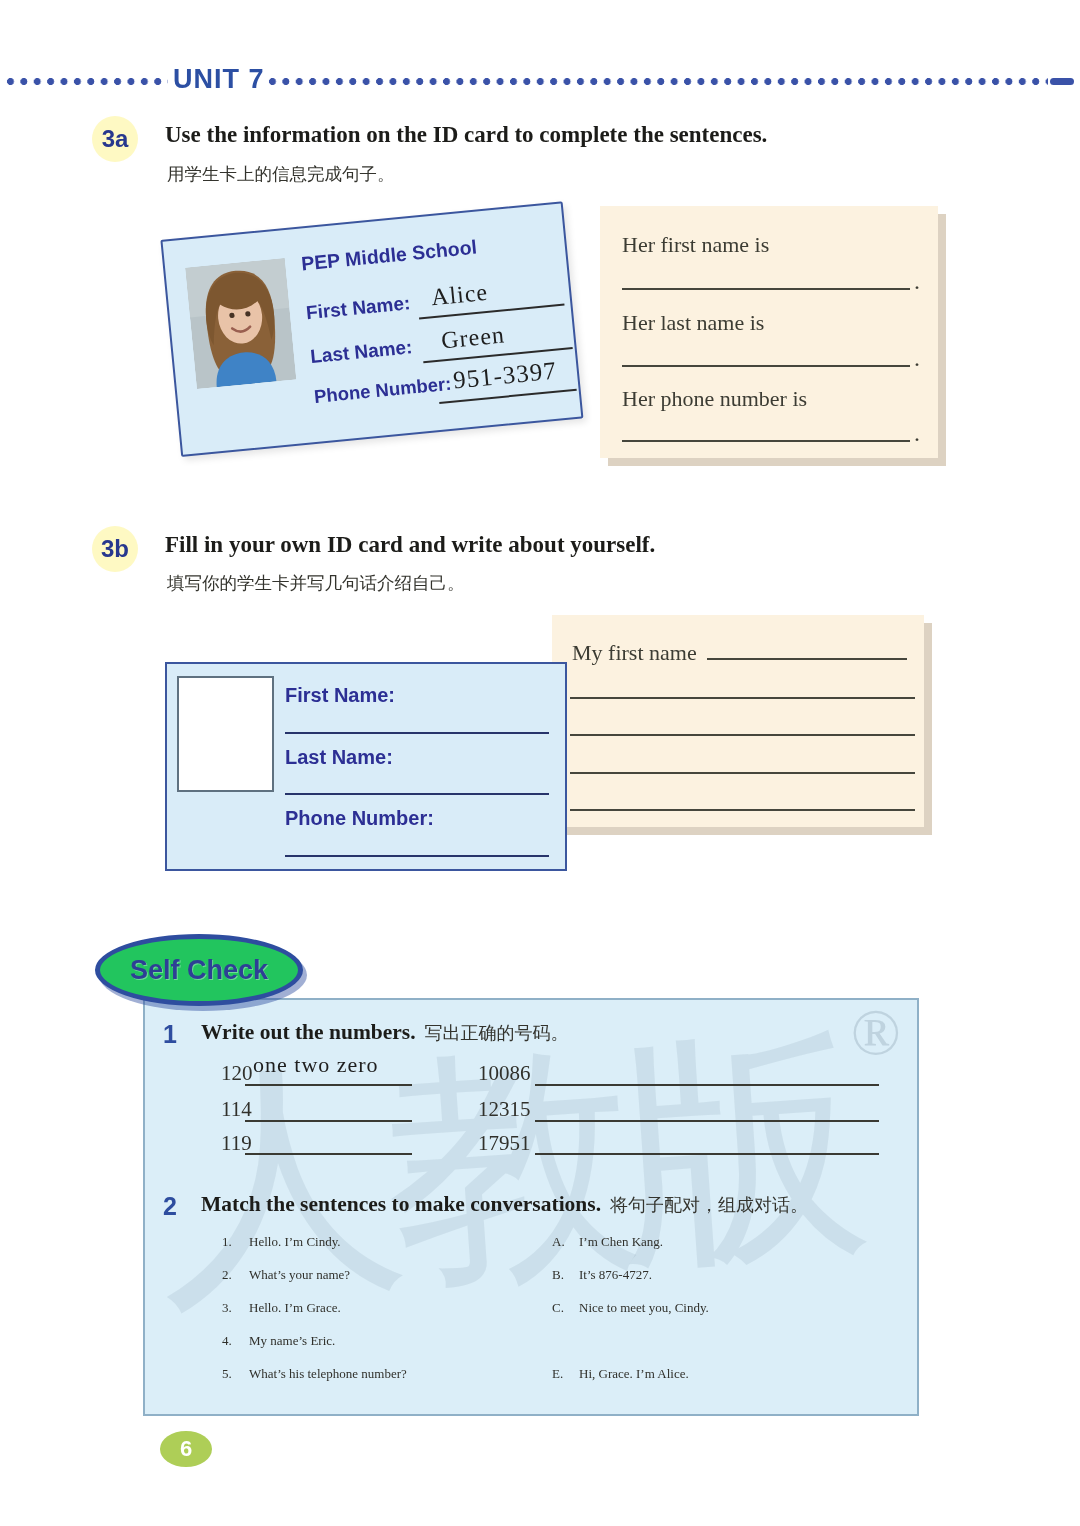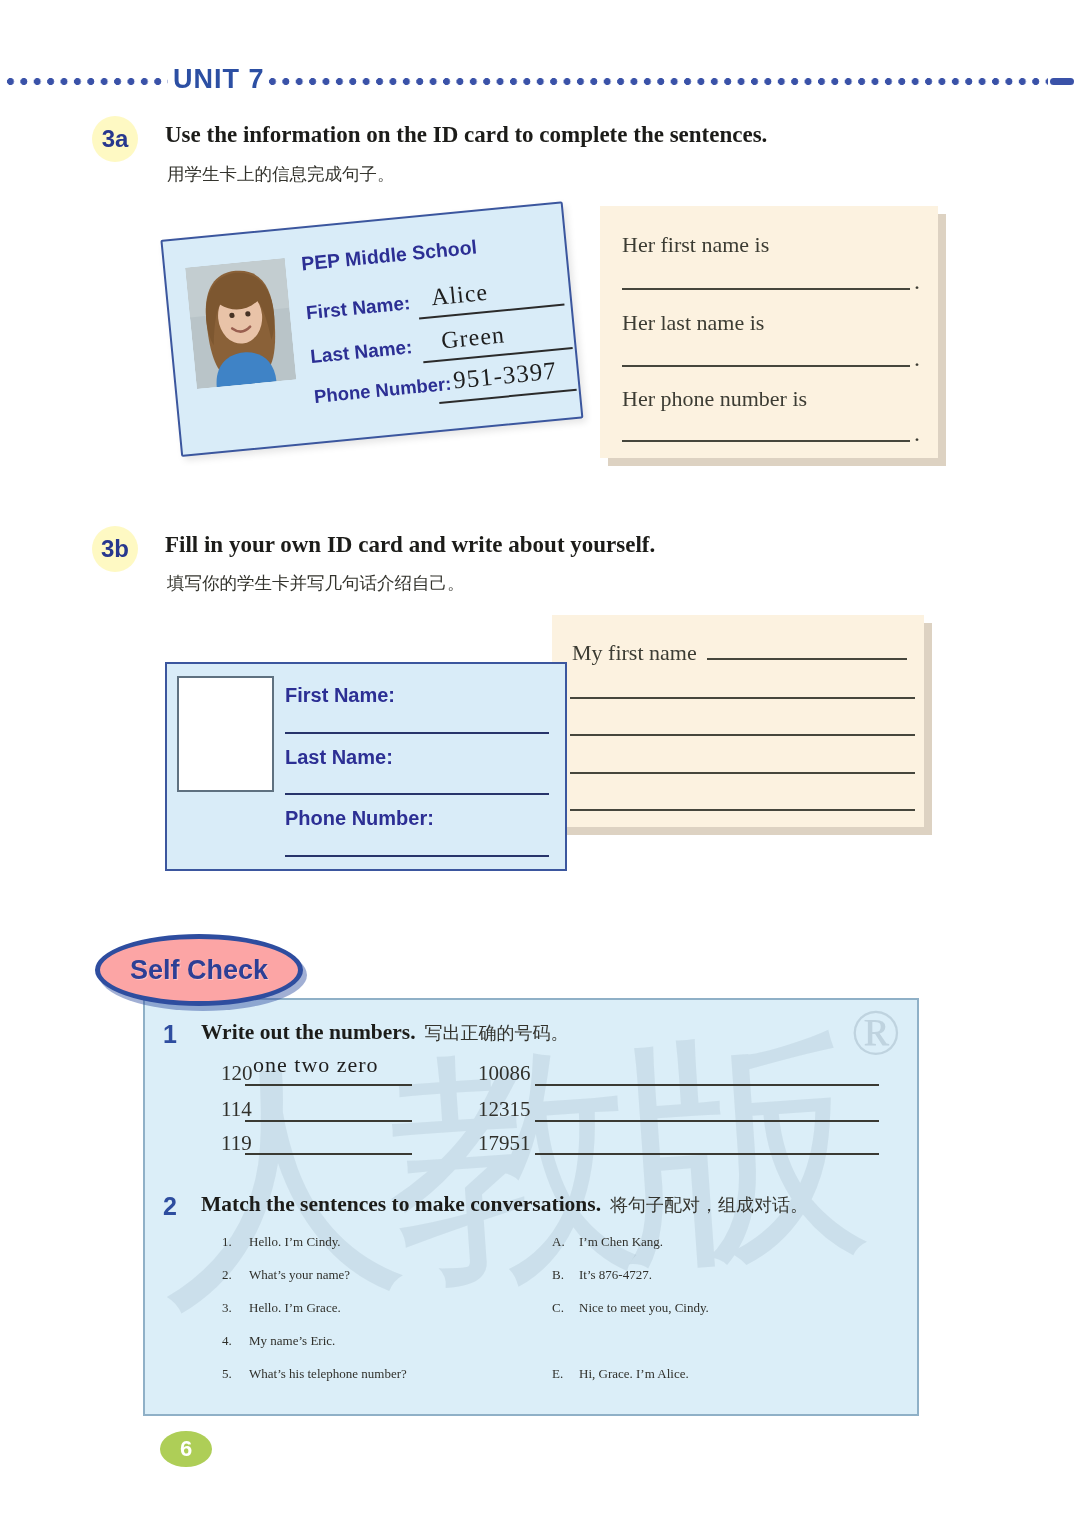--- a/index.html
+++ b/index.html
@@ -66,21 +66,21 @@
            border:2px solid #3b569e;z-index:1;}
   .photo-box{position:absolute;left:10px;top:12px;width:93px;height:112px;background:#ffffff;
              border:2px solid #5f7180;}
   .cl2x{position:absolute;left:118px;font-family:"Liberation Sans",sans-serif;font-weight:bold;
         font-size:20px;color:#2c2f94;}
   .f1{top:20px;} .f2{top:82px;} .f3{top:143px;}
   .bline{position:absolute;left:118px;width:264px;height:2px;background:#27346b;}
   .b1{top:68px;} .b2{top:129px;} .b3{top:191px;}
 
   
-  .scbadge{position:absolute;left:95px;top:934px;width:198px;height:62px;background:#fca5a5;
+  .scbadge{position:absolute;left:95px;top:934px;width:198px;height:62px;background:#22c55e;
            border:5px solid #2e4d9f;border-radius:50%;display:flex;align-items:center;justify-content:center;
            z-index:3;box-shadow:4px 5px 0 rgba(46,77,159,0.45);}
   .scbadge span{font-family:"Liberation Sans",sans-serif;font-weight:bold;font-size:27px;color:#2d3f95;
                 text-shadow:1px 1px 0 rgba(255,255,255,0.35);}
   .scbox{position:absolute;left:143px;top:998px;width:772px;height:414px;background:#dbeef8;
          border:2px solid #8fb0c7;overflow:hidden;z-index:1;}
   .wm{position:absolute;left:10px;top:30px;font-size:250px;line-height:1.1;letter-spacing:-18px;
       color:rgba(125,150,165,0.16);font-family:cursive, serif;transform:rotate(-4deg);white-space:nowrap;}
   .reg{position:absolute;right:16px;top:-6px;font-size:66px;color:rgba(125,150,165,0.30);
        font-family:"Liberation Serif",serif;}

